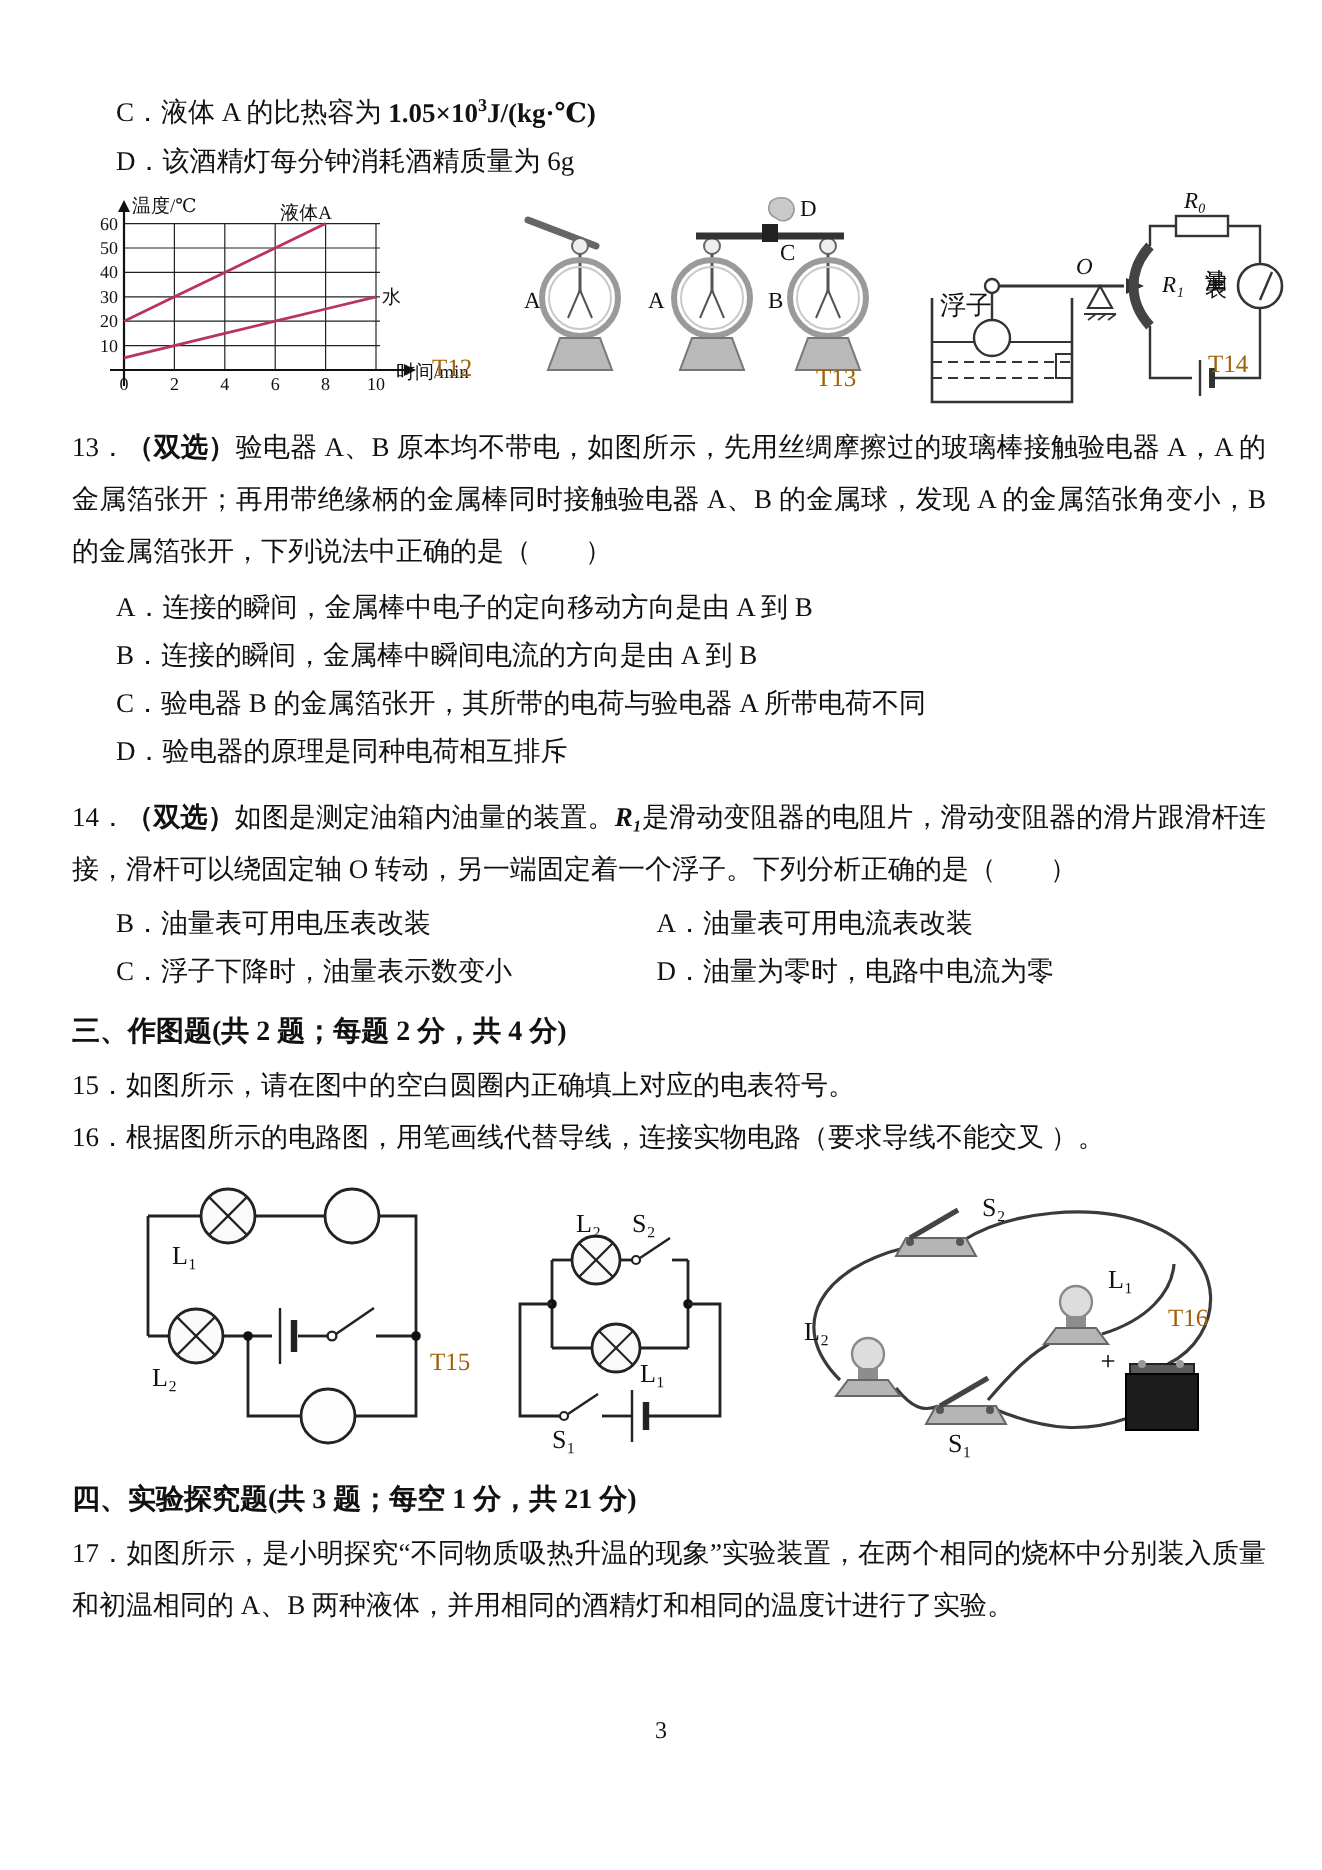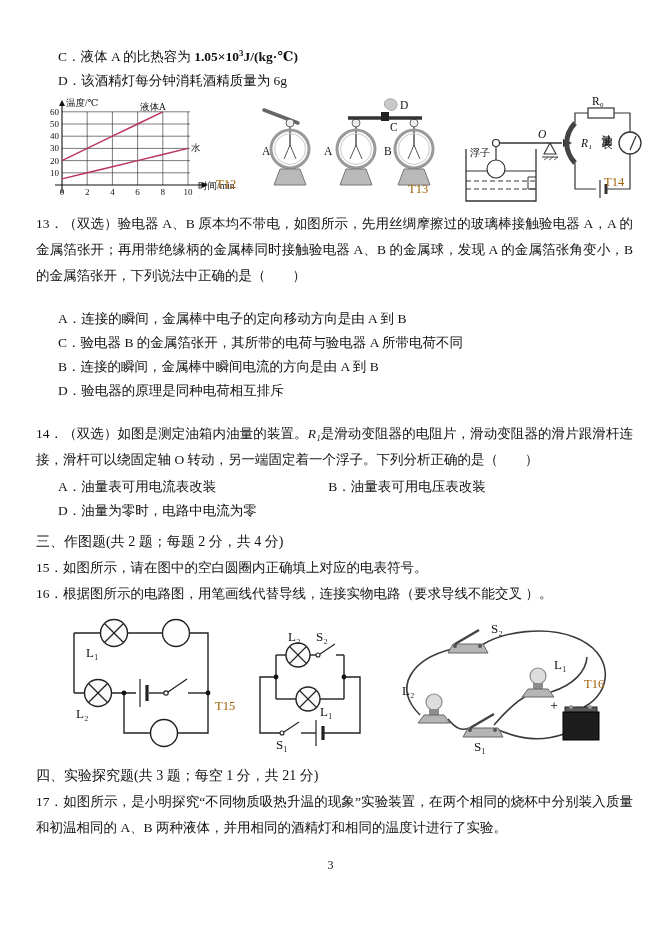--- a/index.html
+++ b/index.html
@@ -1,24 +1,24 @@
 <!DOCTYPE html>
 <html><head>
 <meta charset="utf-8">
 <style>
   *{margin:0;padding:0;box-sizing:border-box}
   html,body{background:#e8e8e8}
   .page{position:relative;width:661px;height:935px;background:#ffffff;margin:0 auto;
         font-family:"Liberation Serif","DejaVu Serif",serif;color:#111;
         padding:40px 28px 0 36px;overflow:hidden}
   .para{font-size:13.5px;line-height:26px;text-align:justify}
-  .para b{font-weight:normal}
+  .para b{font-weight:bold}
   .optline{font-size:13.5px;line-height:24px;padding-left:22px}
   .opt2col{display:grid;grid-template-columns:47% 53%;font-size:13.5px;line-height:24px;padding-left:22px}
-  .sechead{font-size:14px;font-weight:normal;line-height:26px;margin-top:6px}
+  .sechead{font-size:14px;font-weight:bold;line-height:26px;margin-top:6px}
   .figrow{display:flex;align-items:flex-start;margin-top:4px;margin-bottom:2px}
   .fig{position:relative;flex:0 0 auto}
   .flabel{position:absolute;font-size:11.5px;line-height:12px;white-space:nowrap;color:#111}
   .ftag{position:absolute;font-size:12.5px;color:#a16207}
   .vlabel{writing-mode:vertical-rl;letter-spacing:2px;font-size:11px}
   sup{font-size:9px}
   .formula{font-weight:bold;font-family:"Liberation Serif","DejaVu Serif",serif}
   .pagenum{position:absolute;left:0;right:0;top:858px;text-align:center;font-size:12px;color:#111}
   svg{display:block}
 </style>
@@ -141,45 +141,46 @@
         <rect x="134" y="11" width="26" height="10" fill="#fff" stroke="#333" stroke-width="1.2"></rect>
         <polyline points="160,16 176,16 176,35" fill="none" stroke="#333" stroke-width="1.2"></polyline>
         <polyline points="121,66 121,92 142,92" fill="none" stroke="#333" stroke-width="1.2"></polyline>
         <line x1="146" y1="83" x2="146" y2="101" stroke="#333" stroke-width="1.2"></line>
         <line x1="152" y1="87" x2="152" y2="97" stroke="#333" stroke-width="3"></line>
         <polyline points="152,92 176,92 176,57" fill="none" stroke="#333" stroke-width="1.2"></polyline>
 
         <circle cx="176" cy="46" r="11" fill="#fff" stroke="#333" stroke-width="1.3"></circle>
         <line x1="176" y1="53" x2="182" y2="39" stroke="#333" stroke-width="1.2"></line>
       </svg>
-      <span class="flabel" style="left:16px;top:50px;font-size:10px">浮子</span>
+      <span class="flabel" style="left:16px;top:50px;font-size:13px">浮子</span>
       <span class="flabel" style="left:84px;top:31px;font-style:italic">O</span>
-      <span class="flabel" style="left:138px;top:-2px;">R₀</span>
+      <span class="flabel" style="left:138px;top:-2px;font-style:italic">R₀</span>
       <span class="flabel" style="left:127px;top:40px;font-style:italic">R₁</span>
       <span class="flabel vlabel" style="left:147px;top:28px">油量表</span>
       <span class="ftag" style="left:150px;top:78px">T14</span>
     </div>
   </div>
 
   <p class="para">
     <span>13．</span><b>（双选）</b><span>验电器 A、B 原本均不带电，如图所示，先用丝绸摩擦过的玻璃棒接触验电器 A，A 的金属箔张开；再用带绝缘柄的金属棒同时接触验电器 A、B 的金属球，发现 A 的金属箔张角变小，B 的金属箔张开，下列说法中正确的是（　　）</span>
   </p>
-  <div style="margin-top:18px">
+  <div style="margin-top:3px">
     <div class="optline">A．连接的瞬间，金属棒中电子的定向移动方向是由 A 到 B</div>
+    <div class="optline">B．连接的瞬间，金属棒中瞬间电流的方向是由 A 到 B</div>
     <div class="optline">C．验电器 B 的金属箔张开，其所带的电荷与验电器 A 所带电荷不同</div>
-    <div class="optline">B．连接的瞬间，金属棒中瞬间电流的方向是由 A 到 B</div>
     <div class="optline">D．验电器的原理是同种电荷相互排斥</div>
   </div>
 
-  <p class="para" style="margin-top:18px">
+  <p class="para" style="margin-top:8px">
     <span>14．</span><b>（双选）</b><span>如图是测定油箱内油量的装置。</span><i><b>R₁</b></i><span>是滑动变阻器的电阻片，滑动变阻器的滑片跟滑杆连接，滑杆可以绕固定轴 O 转动，另一端固定着一个浮子。下列分析正确的是（　　）</span>
   </p>
   <div class="opt2col" style="margin-top:2px">
+    <div>B．油量表可用电压表改装</div>
     <div>A．油量表可用电流表改装</div>
-    <div>B．油量表可用电压表改装</div>
+    <div>C．浮子下降时，油量表示数变小</div>
     <div>D．油量为零时，电路中电流为零</div>
   </div>
 
   <div class="sechead">三、作图题(共 2 题；每题 2 分，共 4 分)</div>
   <p class="para">15．如图所示，请在图中的空白圆圈内正确填上对应的电表符号。</p>
   <p class="para">16．根据图所示的电路图，用笔画线代替导线，连接实物电路（要求导线不能交叉 ）。</p>
 
   <div class="figrow" style="gap:14px;height:142px;margin-top:8px">
 
     <div class="fig" style="width:202px;height:140px">

